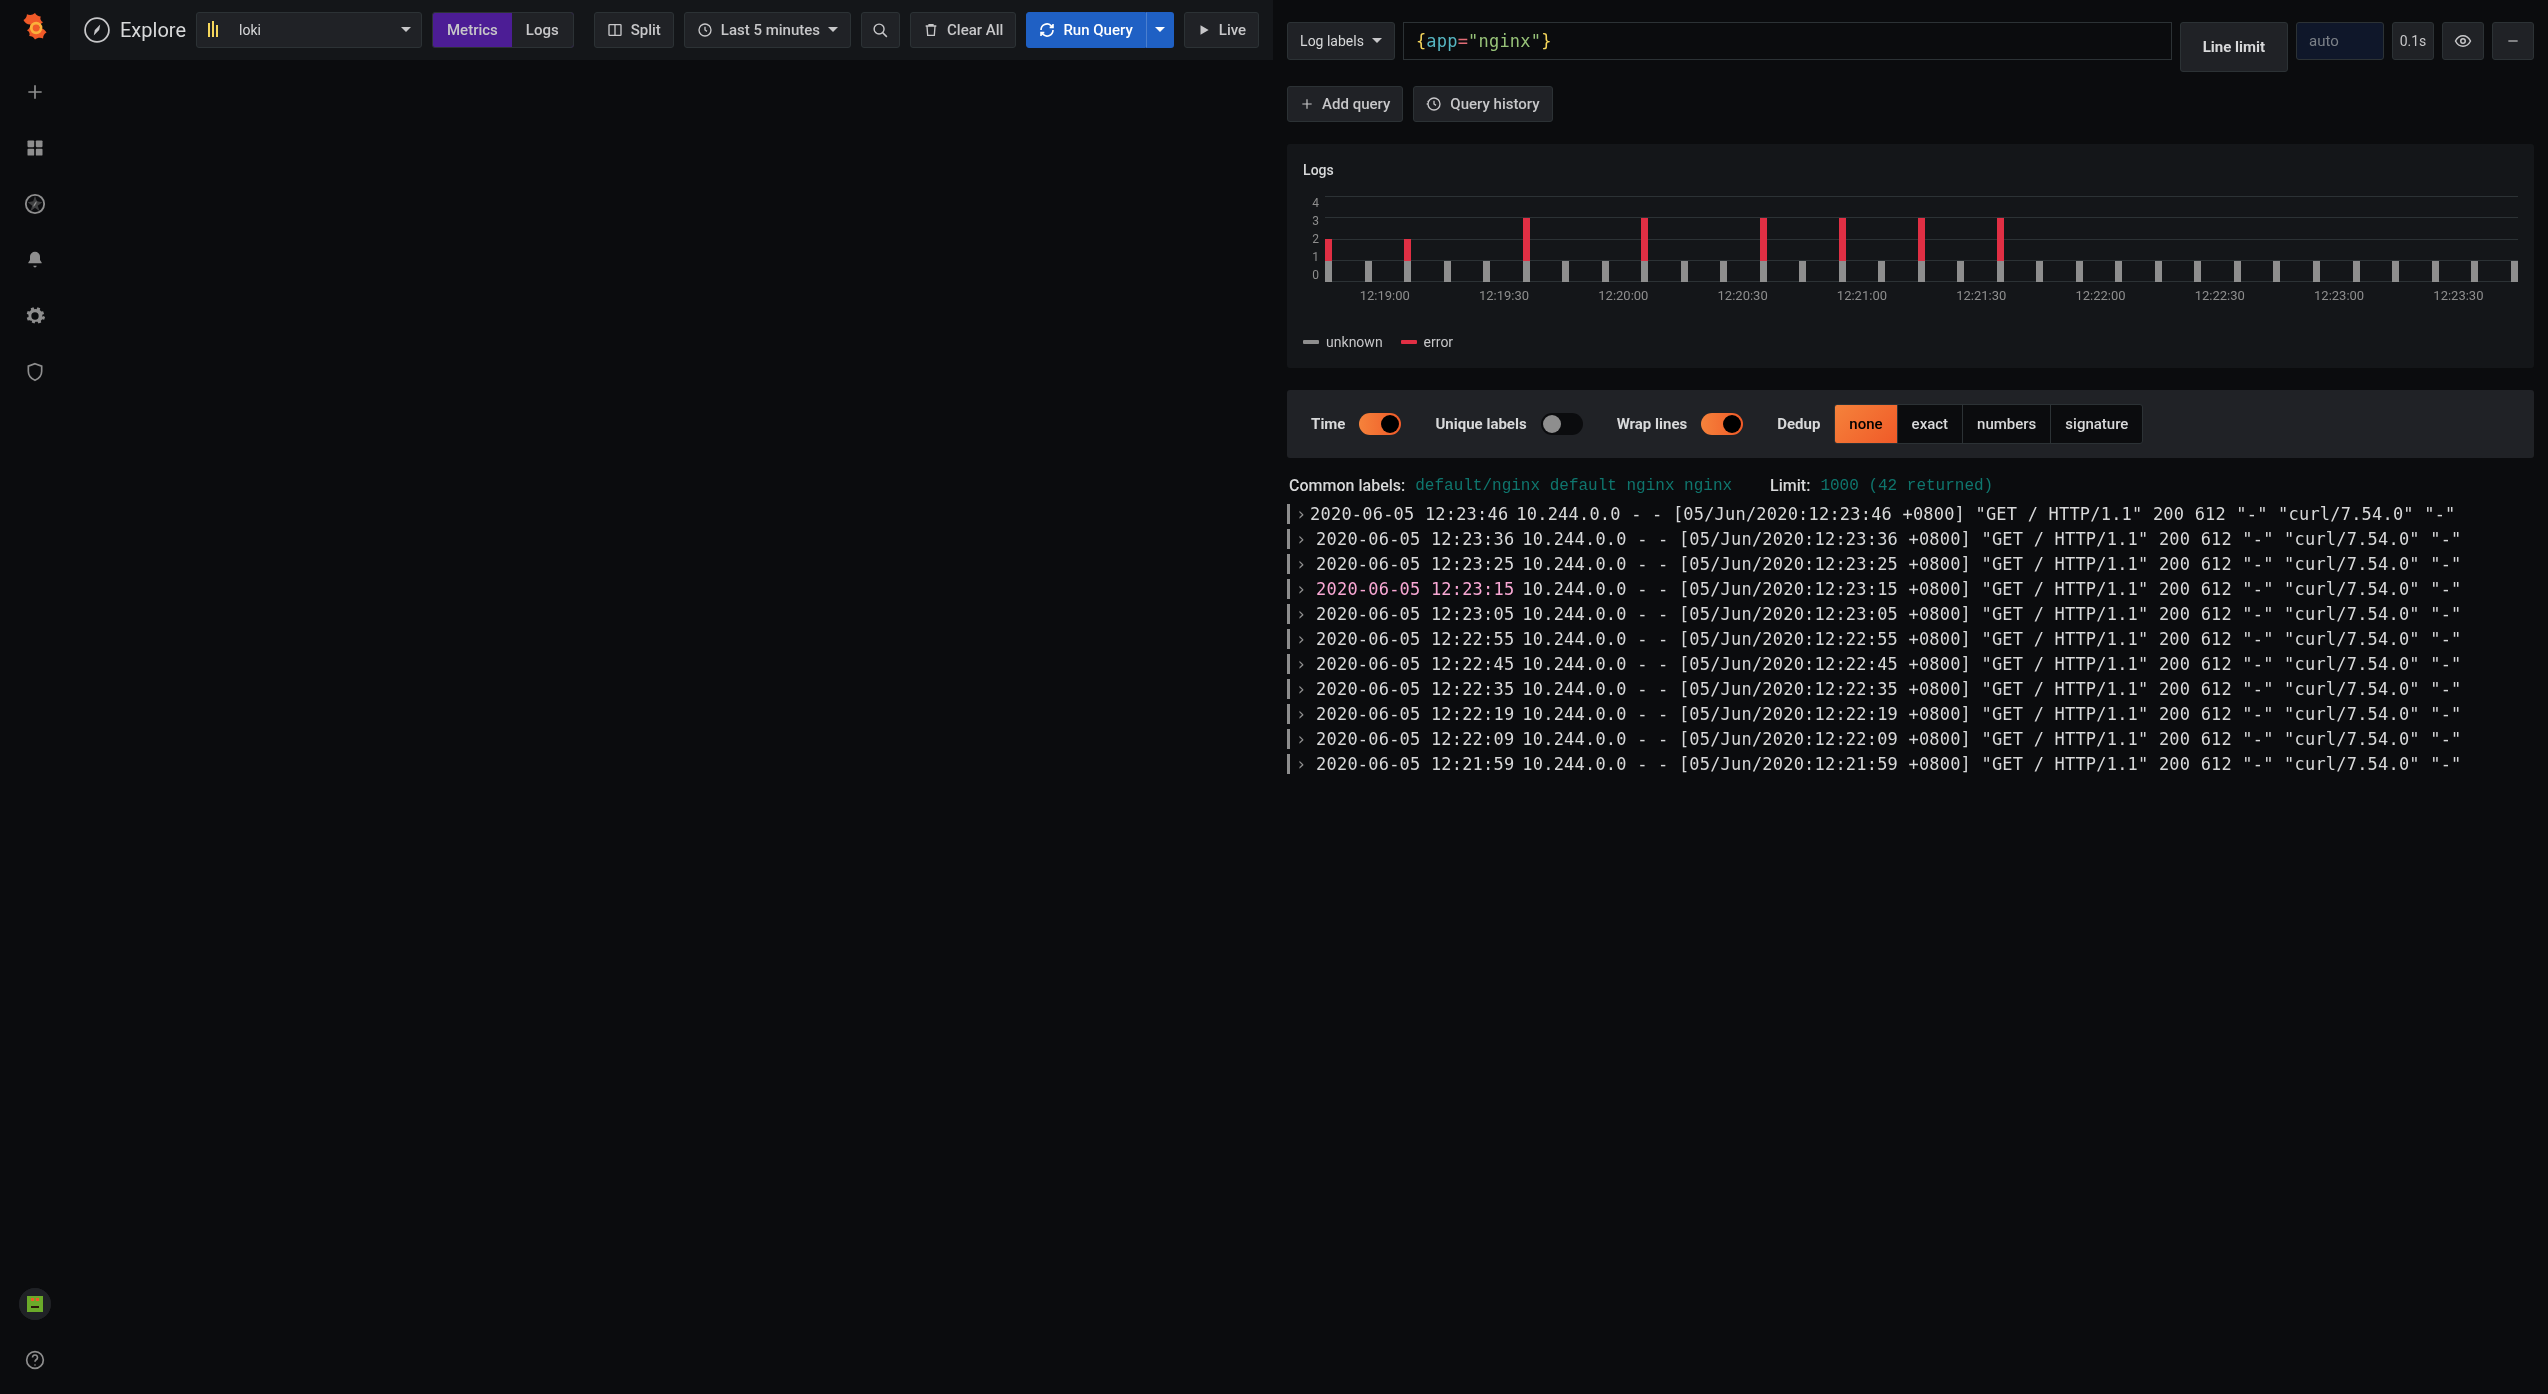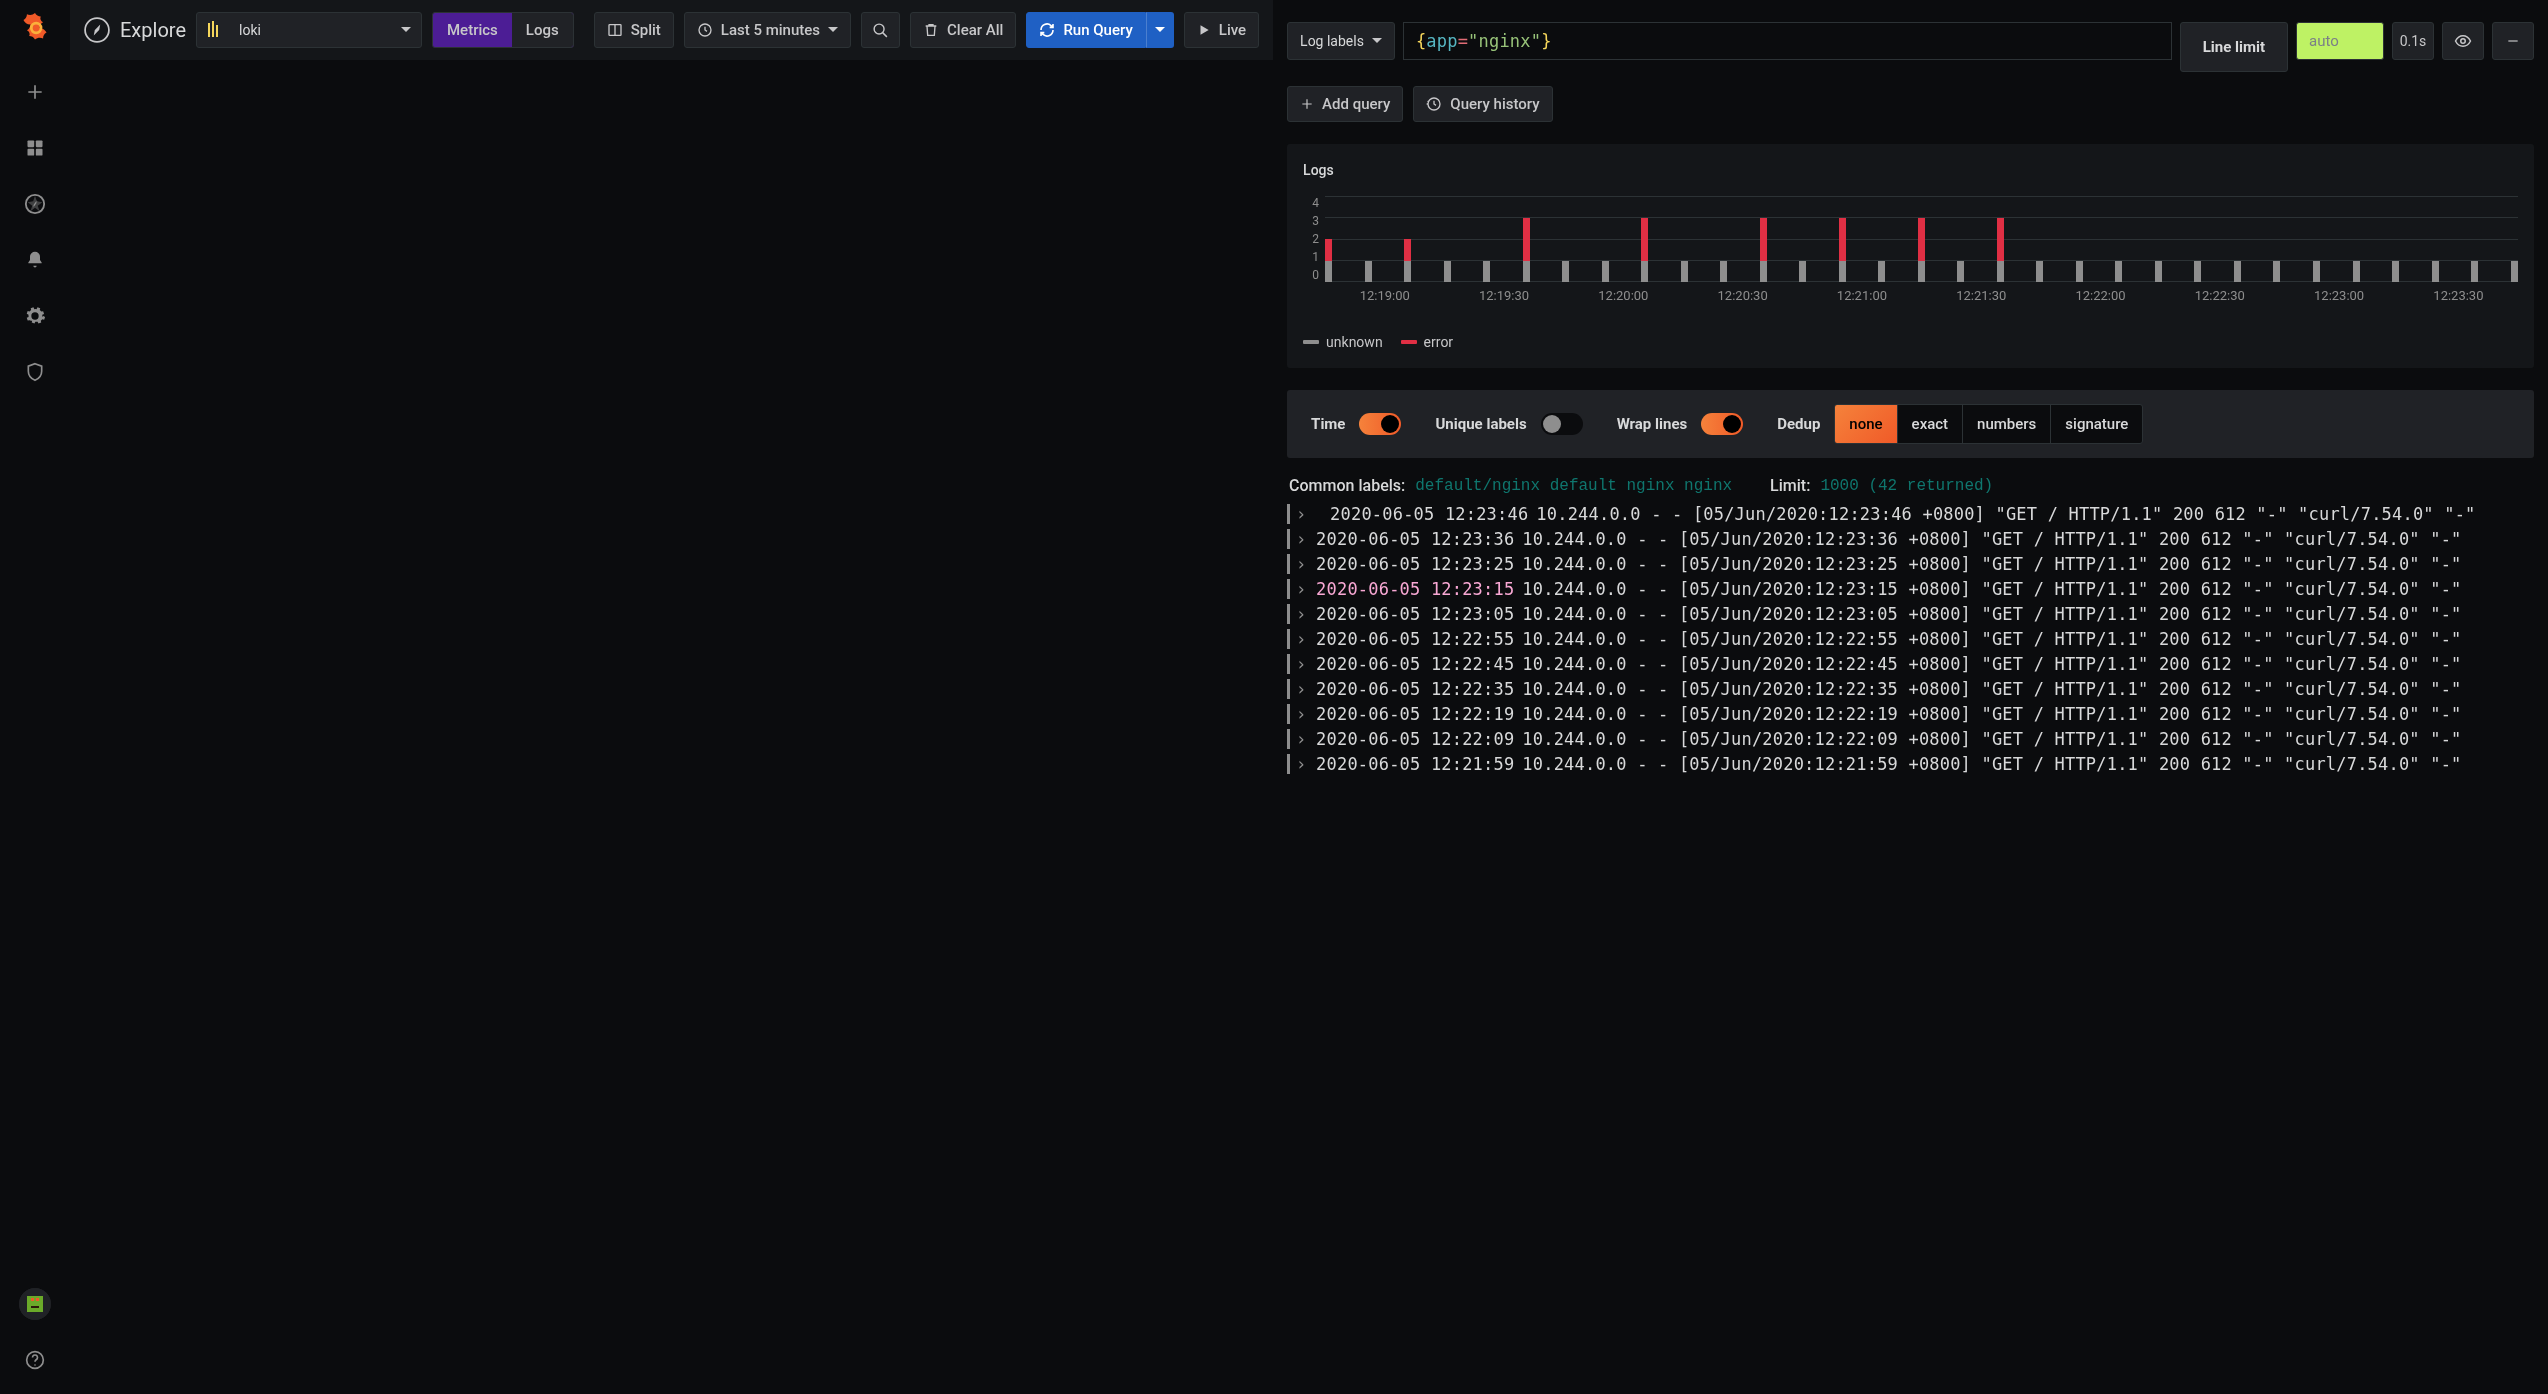--- a/index.html
+++ b/index.html
@@ -23,21 +23,21 @@
 .t-btn.icon-only{padding:0 10px}
 .t-btn.primary{background:#1f60c4;border-color:#1f60c4;color:#fff}
 .run-wrap{display:flex}
 .run-wrap .t-btn.primary:first-child{border-top-right-radius:0;border-bottom-right-radius:0}
 .run-wrap .t-btn.primary:last-child{border-top-left-radius:0;border-bottom-left-radius:0;border-left:1px solid rgba(255,255,255,.2);padding:0 8px}
 .content{flex:1;overflow-y:auto;padding:22px 0}
 .qrow{display:flex;align-items:stretch;padding:0 14px;gap:8px;margin-bottom:14px}
 .qrow .ll-btn{display:flex;align-items:center;gap:8px;background:#202226;border:1px solid #2c3235;height:38px;padding:0 12px;border-radius:3px;cursor:pointer}
 .qrow .query-input{flex:1;display:flex;align-items:center;background:#0b0c0e;border:1px solid #2c3235;height:38px;padding:0 12px;font-family:Menlo,Consolas,monospace;font-size:17px;letter-spacing:.2px}
 .qrow .linelimit-lbl{display:flex;align-items:center;background:#202226;border:1px solid #2c3235;height:50px;padding:0 22px;border-radius:3px;font-weight:700;font-size:15px}
-.qrow .linelimit-input{display:flex;align-items:center;background:#bef264;border:1px solid #2c3235;width:88px;height:38px;padding:0 12px;border-radius:3px;color:#7b8087;font-size:15px}
+.qrow .linelimit-input{display:flex;align-items:center;background:#0f172a;border:1px solid #2c3235;width:88px;height:38px;padding:0 12px;border-radius:3px;color:#7b8087;font-size:15px}
 .qrow .tinybtn{display:flex;align-items:center;justify-content:center;background:#202226;border:1px solid #2c3235;width:42px;height:38px;border-radius:3px;color:#c7c7c9}
 .below-q{display:flex;gap:10px;padding:0 14px;margin-bottom:22px}
 .below-q .t-btn{height:36px}
 .panel{margin:0 14px;background:#141619;border-radius:3px;padding:18px 16px}
 .panel .panel-title{font-weight:500;color:#d8d9da;margin-bottom:18px}
 .chart-wrap{display:flex;height:110px;margin-bottom:6px}
 .chart-yaxis{width:22px;display:flex;flex-direction:column;justify-content:space-between;align-items:flex-end;padding-right:6px;color:#8e8e8e;font-size:12px;height:86px}
 .chart-area{flex:1;position:relative}
 .chart-grid{position:absolute;top:0;left:0;right:0;height:86px;display:flex;flex-direction:column;justify-content:space-between}
 .chart-grid div{height:0;border-top:1px solid #2c3235}
@@ -476,21 +476,21 @@
       <span class="mono">default/nginx default nginx nginx</span>
       <span style="width:18px"></span>
       <span class="cl">Limit:</span>
       <span class="mono">1000 (42 returned)</span>
     </div>
 
     <div class="log-lines" id="loglines">
         <div class="log-line">
           <div class="lvlbar"></div>
           <span class="chev">›</span>
-          <span style="margin:0 8px 0 20px;color:#d8d9da">2020-06-05 12:23:46</span>
+          <span style="margin:0 8px 0 0;color:#d8d9da">2020-06-05 12:23:46</span>
           <span>10.244.0.0 - - [05/Jun/2020:12:23:46 +0800] "GET / HTTP/1.1" 200 612 "-" "curl/7.54.0" "-"</span>
         </div>
         <div class="log-line">
           <div class="lvlbar"></div>
           <span class="chev">›</span>
           <span style="margin:0 8px 0 6px;color:#d8d9da">2020-06-05 12:23:36</span>
           <span>10.244.0.0 - - [05/Jun/2020:12:23:36 +0800] "GET / HTTP/1.1" 200 612 "-" "curl/7.54.0" "-"</span>
         </div>
         <div class="log-line">
           <div class="lvlbar"></div>

